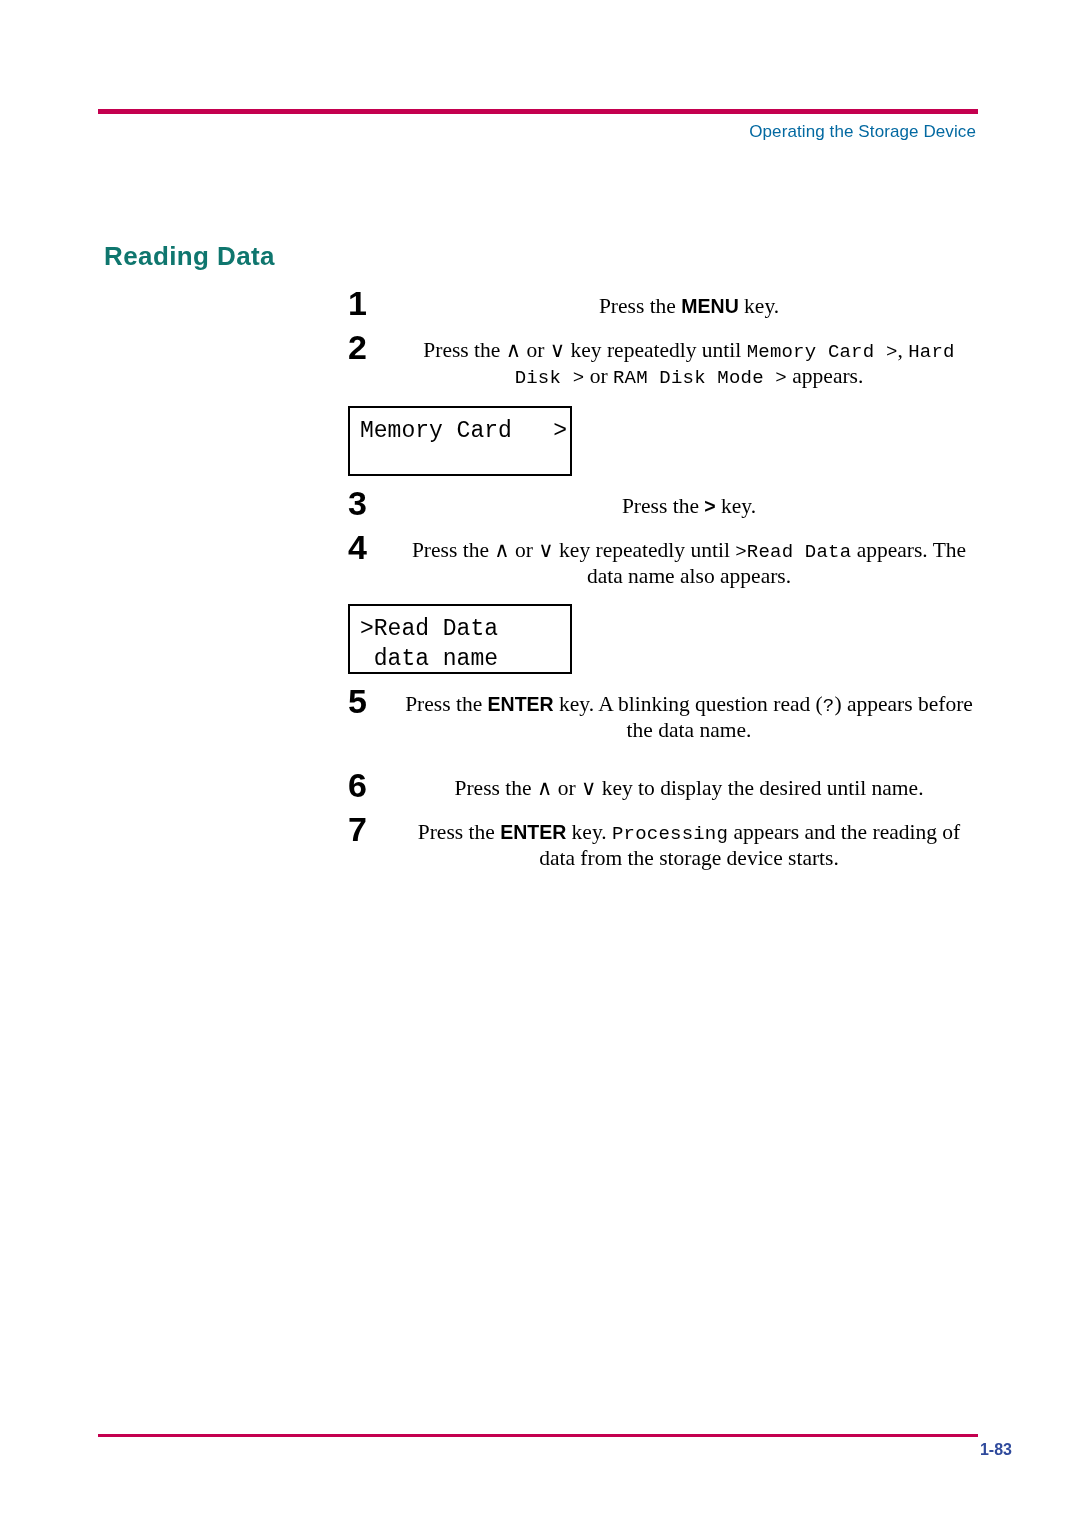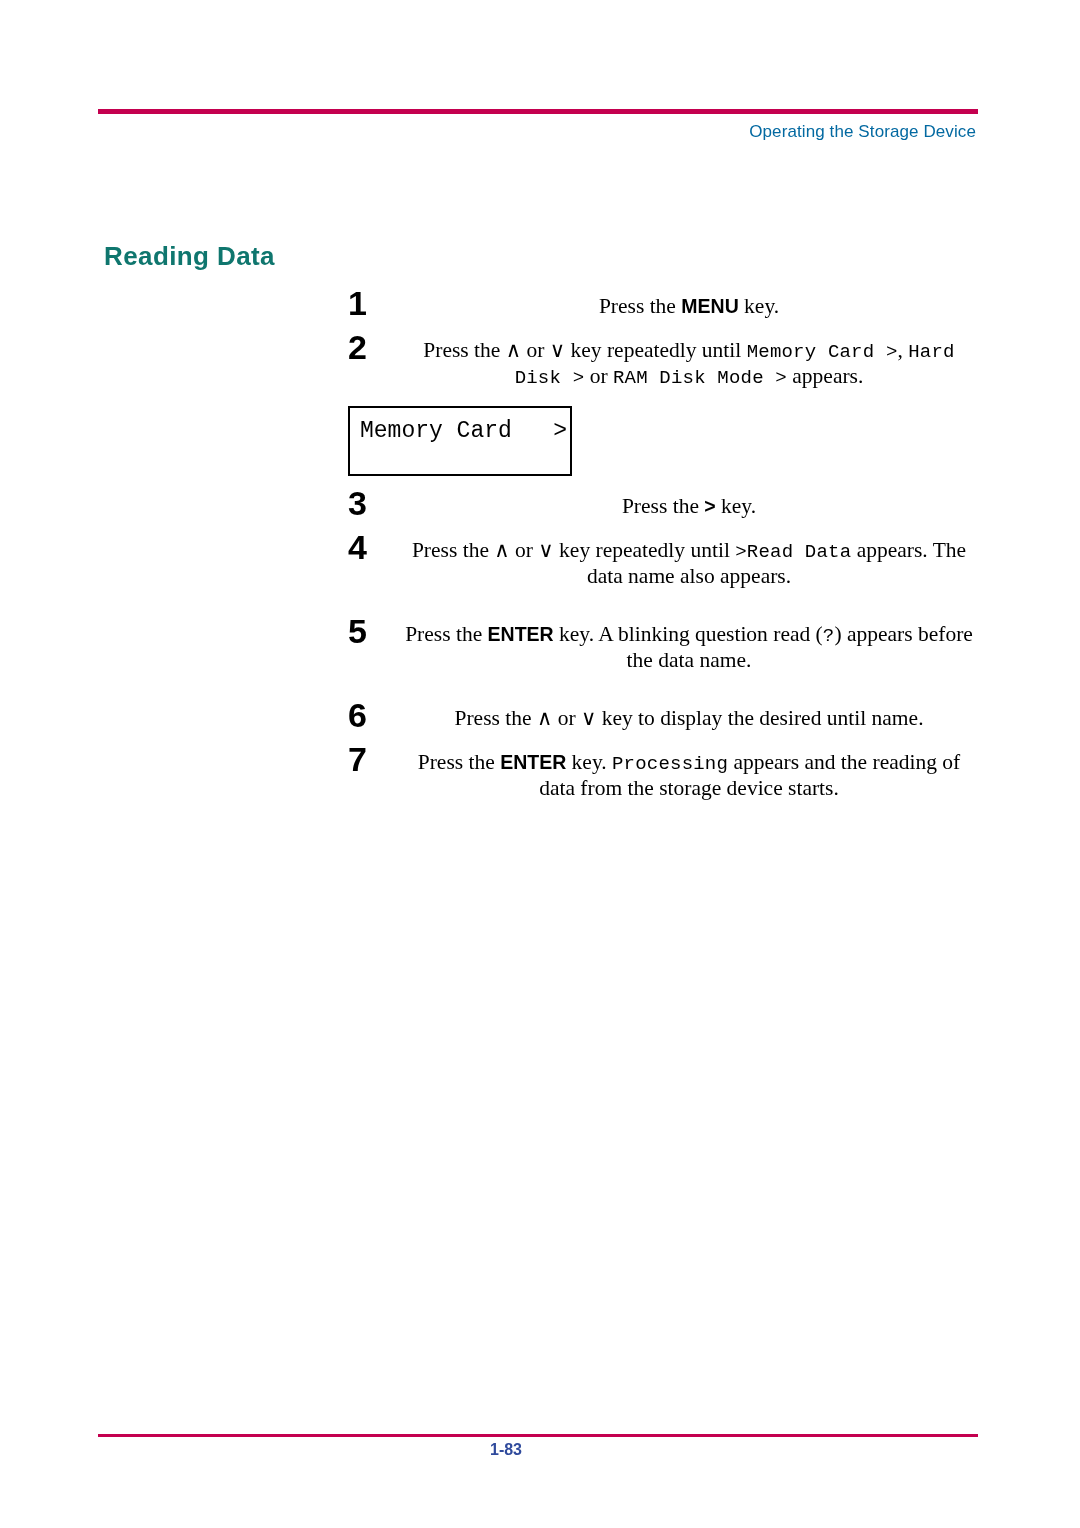--- a/index.html
+++ b/index.html
@@ -133,21 +133,21 @@
     top: 1434px;
     width: 880px;
     height: 3px;
     background: #c4004f;
   }
   .footer-page {
     position: absolute;
     left: 0;
     top: 1441px;
     width: 1012px;
-    text-align: center;
+    text-align: right;
     font-family: "Liberation Sans", sans-serif;
     font-size: 16px;
     font-weight: bold;
     color: #2f4a9c;
   }
 </style>
 </head>
 <body>
 
 <div class="page">
@@ -188,20 +188,22 @@
 
     <div class="gap-step"></div>
 
     <div class="step">
       <span class="num">4</span>
       <span class="txt"><span>Press the </span><span class="arrow">∧</span><span> or </span><span class="arrow">∨</span><span> key repeatedly until </span><span class="mono">&gt;Read Data</span><span> appears. The data name also appears.</span></span>
     </div>
 
     <div class="gap-lcd-top"></div>
 
+    <div class="lcd two-line"><span>&gt;Read Data</span>
+<span> data name</span></div>
 
     <div class="gap-lcd-bot"></div>
 
     <div class="step">
       <span class="num">5</span>
       <span class="txt"><span>Press the </span><span class="kbd">ENTER</span><span> key. A blinking question read (</span><span class="mono">?</span><span>) appears before the data name.</span></span>
     </div>
 
     <div class="gap-lcd-top"></div>
 

